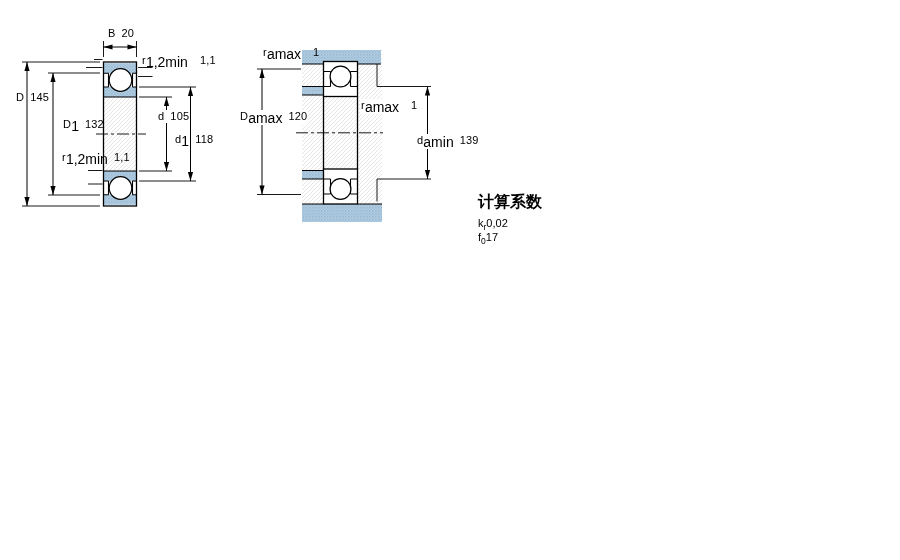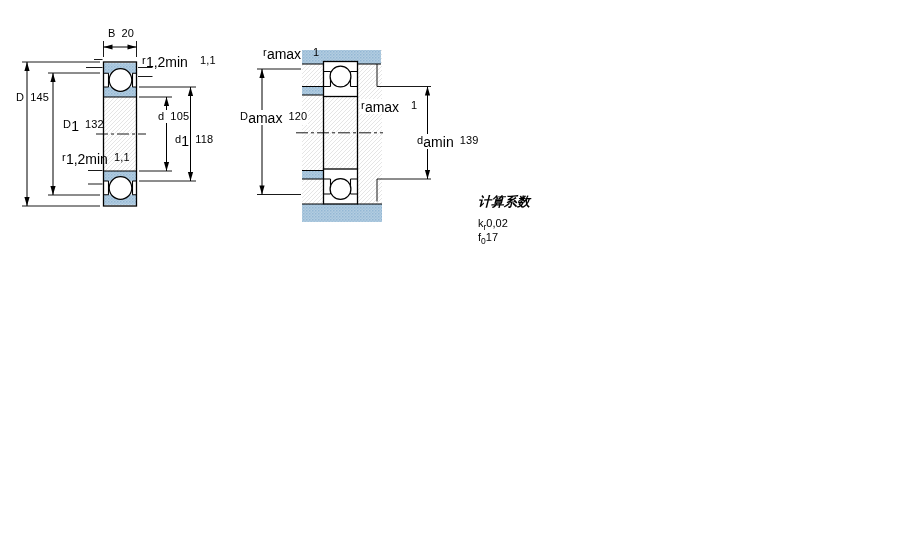--- a/index.html
+++ b/index.html
@@ -10,21 +10,21 @@
   #drawing-svg{position:absolute;left:0;top:0;}
   .dim{
     position:absolute;font-size:11px;line-height:13px;white-space:nowrap;
     letter-spacing:0.2px;
   }
   .dim sub{font-size:14px;line-height:1;letter-spacing:0;}
   .dim .val{margin-left:6px;}
   .dim.wgap .val{margin-left:12px;}
   .dim.mask{background:#fff;padding:0 1px;}
   .factors-heading{
-    position:absolute;font-size:13px;font-weight:bold;line-height:14px;white-space:nowrap;font-style:italic;
+    position:absolute;font-size:16px;font-weight:bold;line-height:14px;white-space:nowrap;
   }
   .factor{position:absolute;font-size:11px;line-height:13px;white-space:nowrap;}
   .factor sub{font-size:8.5px;line-height:1;}
   .factor .val{}
 </style>
 </head>
 <body>
 
 <div id="canvas">
 

